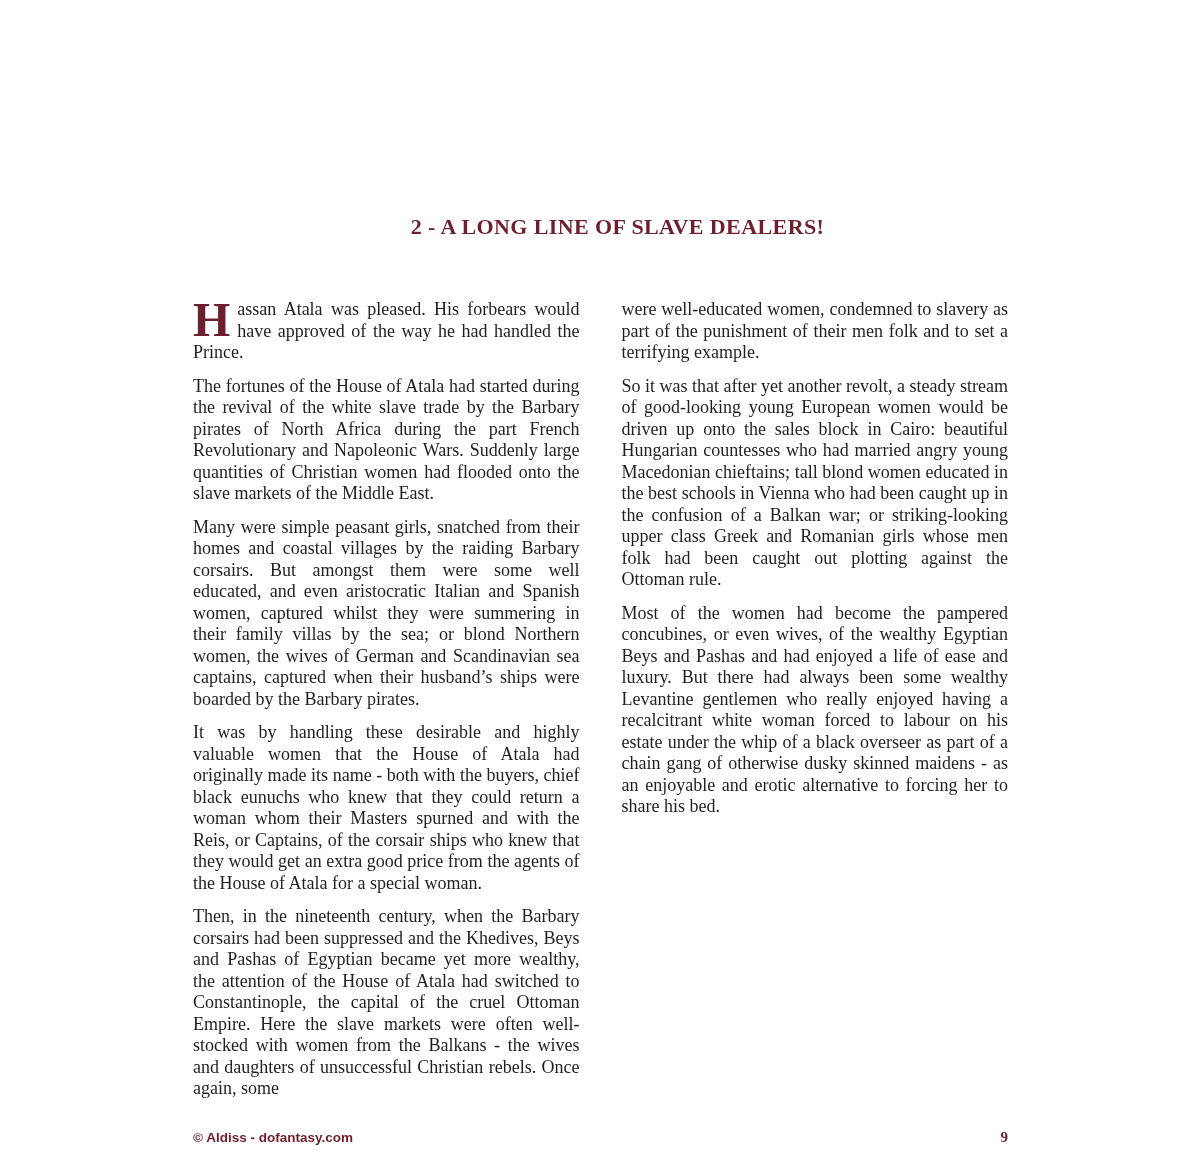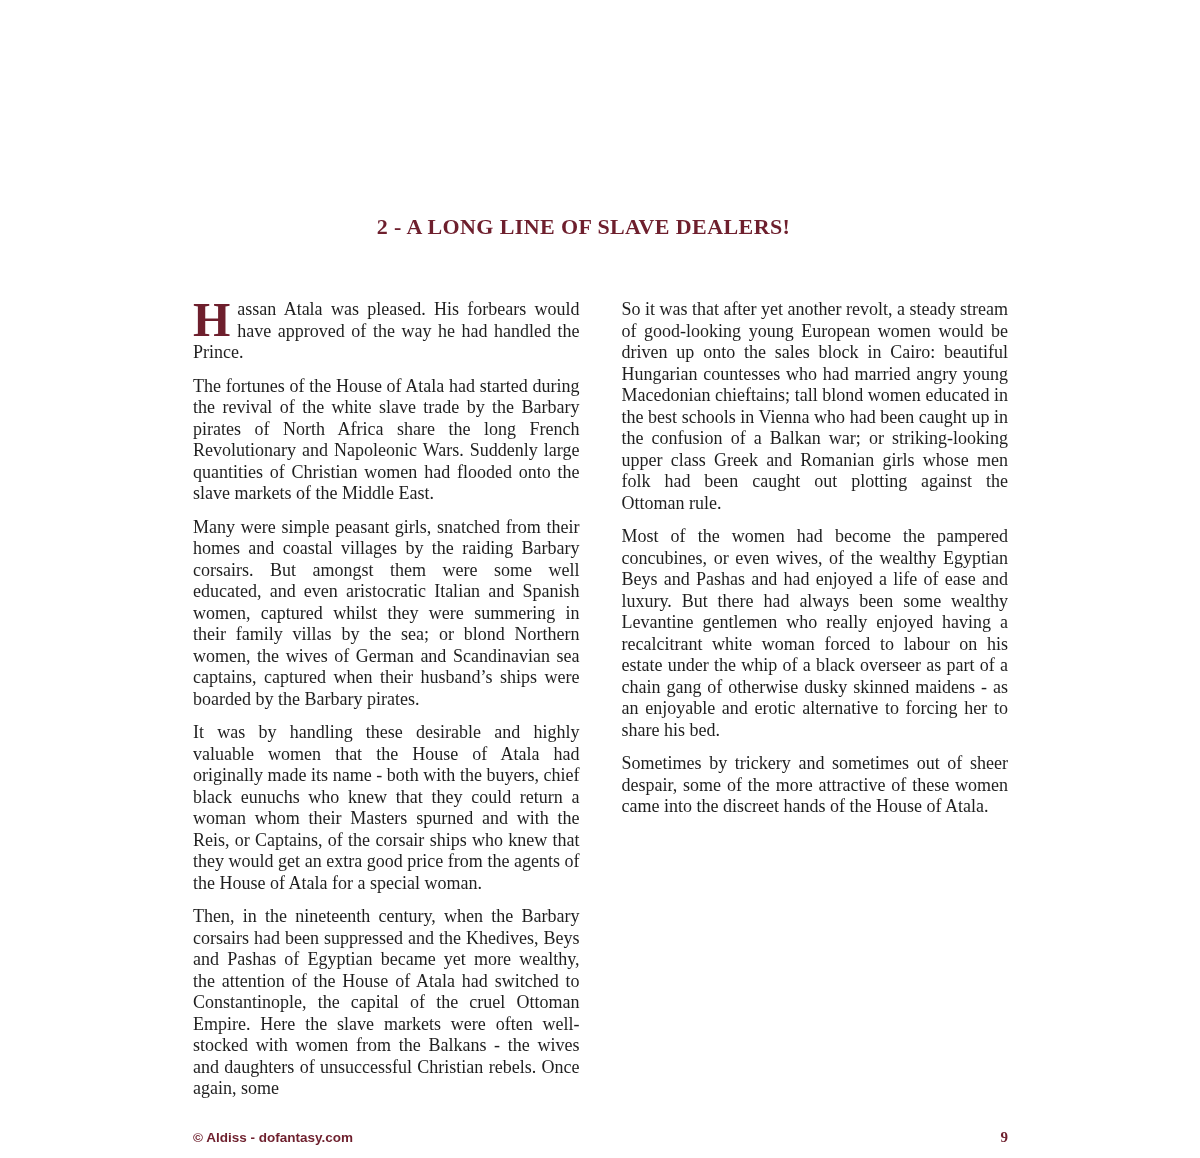--- a/index.html
+++ b/index.html
@@ -11,21 +11,21 @@
     position: relative;
     width: 1200px;
     height: 1158px;
     background: var(--background, #ffffff);
     overflow: hidden;
     font-family: "Liberation Serif", serif;
   }
   .title {
     position: absolute;
     top: 214px;
-    left: 176px;
+    left: 210px;
     width: 815px;
     margin: 0;
     text-align: center;
     font-family: "Liberation Serif", serif;
     font-size: 22px;
     font-weight: bold;
     letter-spacing: 0.4px;
     color: var(--accent, #6e1f2d);
   }
   .columns {
@@ -80,30 +80,30 @@
 <body>
 
 <div class="page">
 
   <h1 class="title">2 - A LONG LINE OF SLAVE DEALERS!</h1>
 
   <div class="columns">
 
     <div class="col">
       <p><span class="dropcap">H</span><span>assan Atala was pleased. His forbears would have approved of the way he had handled the Prince.</span></p>
-      <p>The fortunes of the House of Atala had started during the revival of the white slave trade by the Barbary pirates of North Africa share the long French Revolutionary and Napoleonic Wars. Suddenly large quantities of Christian women had flooded onto the slave markets of the Middle East.</p>
+      <p>The fortunes of the House of Atala had started during the revival of the white slave trade by the Barbary pirates of North Africa during the part French Revolutionary and Napoleonic Wars. Suddenly large quantities of Christian women had flooded onto the slave markets of the Middle East.</p>
       <p>Many were simple peasant girls, snatched from their homes and coastal villages by the raiding Barbary corsairs. But amongst them were some well educated, and even aristocratic Italian and Spanish women, captured whilst they were summering in their family villas by the sea; or blond Northern women, the wives of German and Scandinavian sea captains, captured when their husband’s ships were boarded by the Barbary pirates.</p>
       <p>It was by handling these desirable and highly valuable women that the House of Atala had originally made its name - both with the buyers, chief black eunuchs who knew that they could return a woman whom their Masters spurned and with the Reis, or Captains, of the corsair ships who knew that they would get an extra good price from the agents of the House of Atala for a special woman.</p>
       <p>Then, in the nineteenth century, when the Barbary corsairs had been suppressed and the Khedives, Beys and Pashas of Egyptian became yet more wealthy, the attention of the House of Atala had switched to Constantinople, the capital of the cruel Ottoman Empire. Here the slave markets were often well-stocked with women from the Balkans - the wives and daughters of unsuccessful Christian rebels. Once again, some</p>
     </div>
 
     <div class="col">
+      <p>were well-educated women, condemned to slavery as part of the punishment of their men folk and to set a terrifying example.</p>
       <p>So it was that after yet another revolt, a steady stream of good-looking young European women would be driven up onto the sales block in Cairo: beautiful Hungarian countesses who had married angry young Macedonian chieftains; tall blond women educated in the best schools in Vienna who had been caught up in the confusion of a Balkan war; or striking-looking upper class Greek and Romanian girls whose men folk had been caught out plotting against the Ottoman rule.</p>
       <p>Most of the women had become the pampered concubines, or even wives, of the wealthy Egyptian Beys and Pashas and had enjoyed a life of ease and luxury. But there had always been some wealthy Levantine gentlemen who really enjoyed having a recalcitrant white woman forced to labour on his estate under the whip of a black overseer as part of a chain gang of otherwise dusky skinned maidens - as an enjoyable and erotic alternative to forcing her to share his bed.</p>
-      <p>Sometimes by trickery and sometimes out of sheer despair, some of the more attractive of these women came into the discreet hands of the House of Atala.</p>
     </div>
 
   </div>
 
   <div class="footer">
     <span>© Aldiss - dofantasy.com</span>
     <span class="pagenum">9</span>
   </div>
 
 </div>

